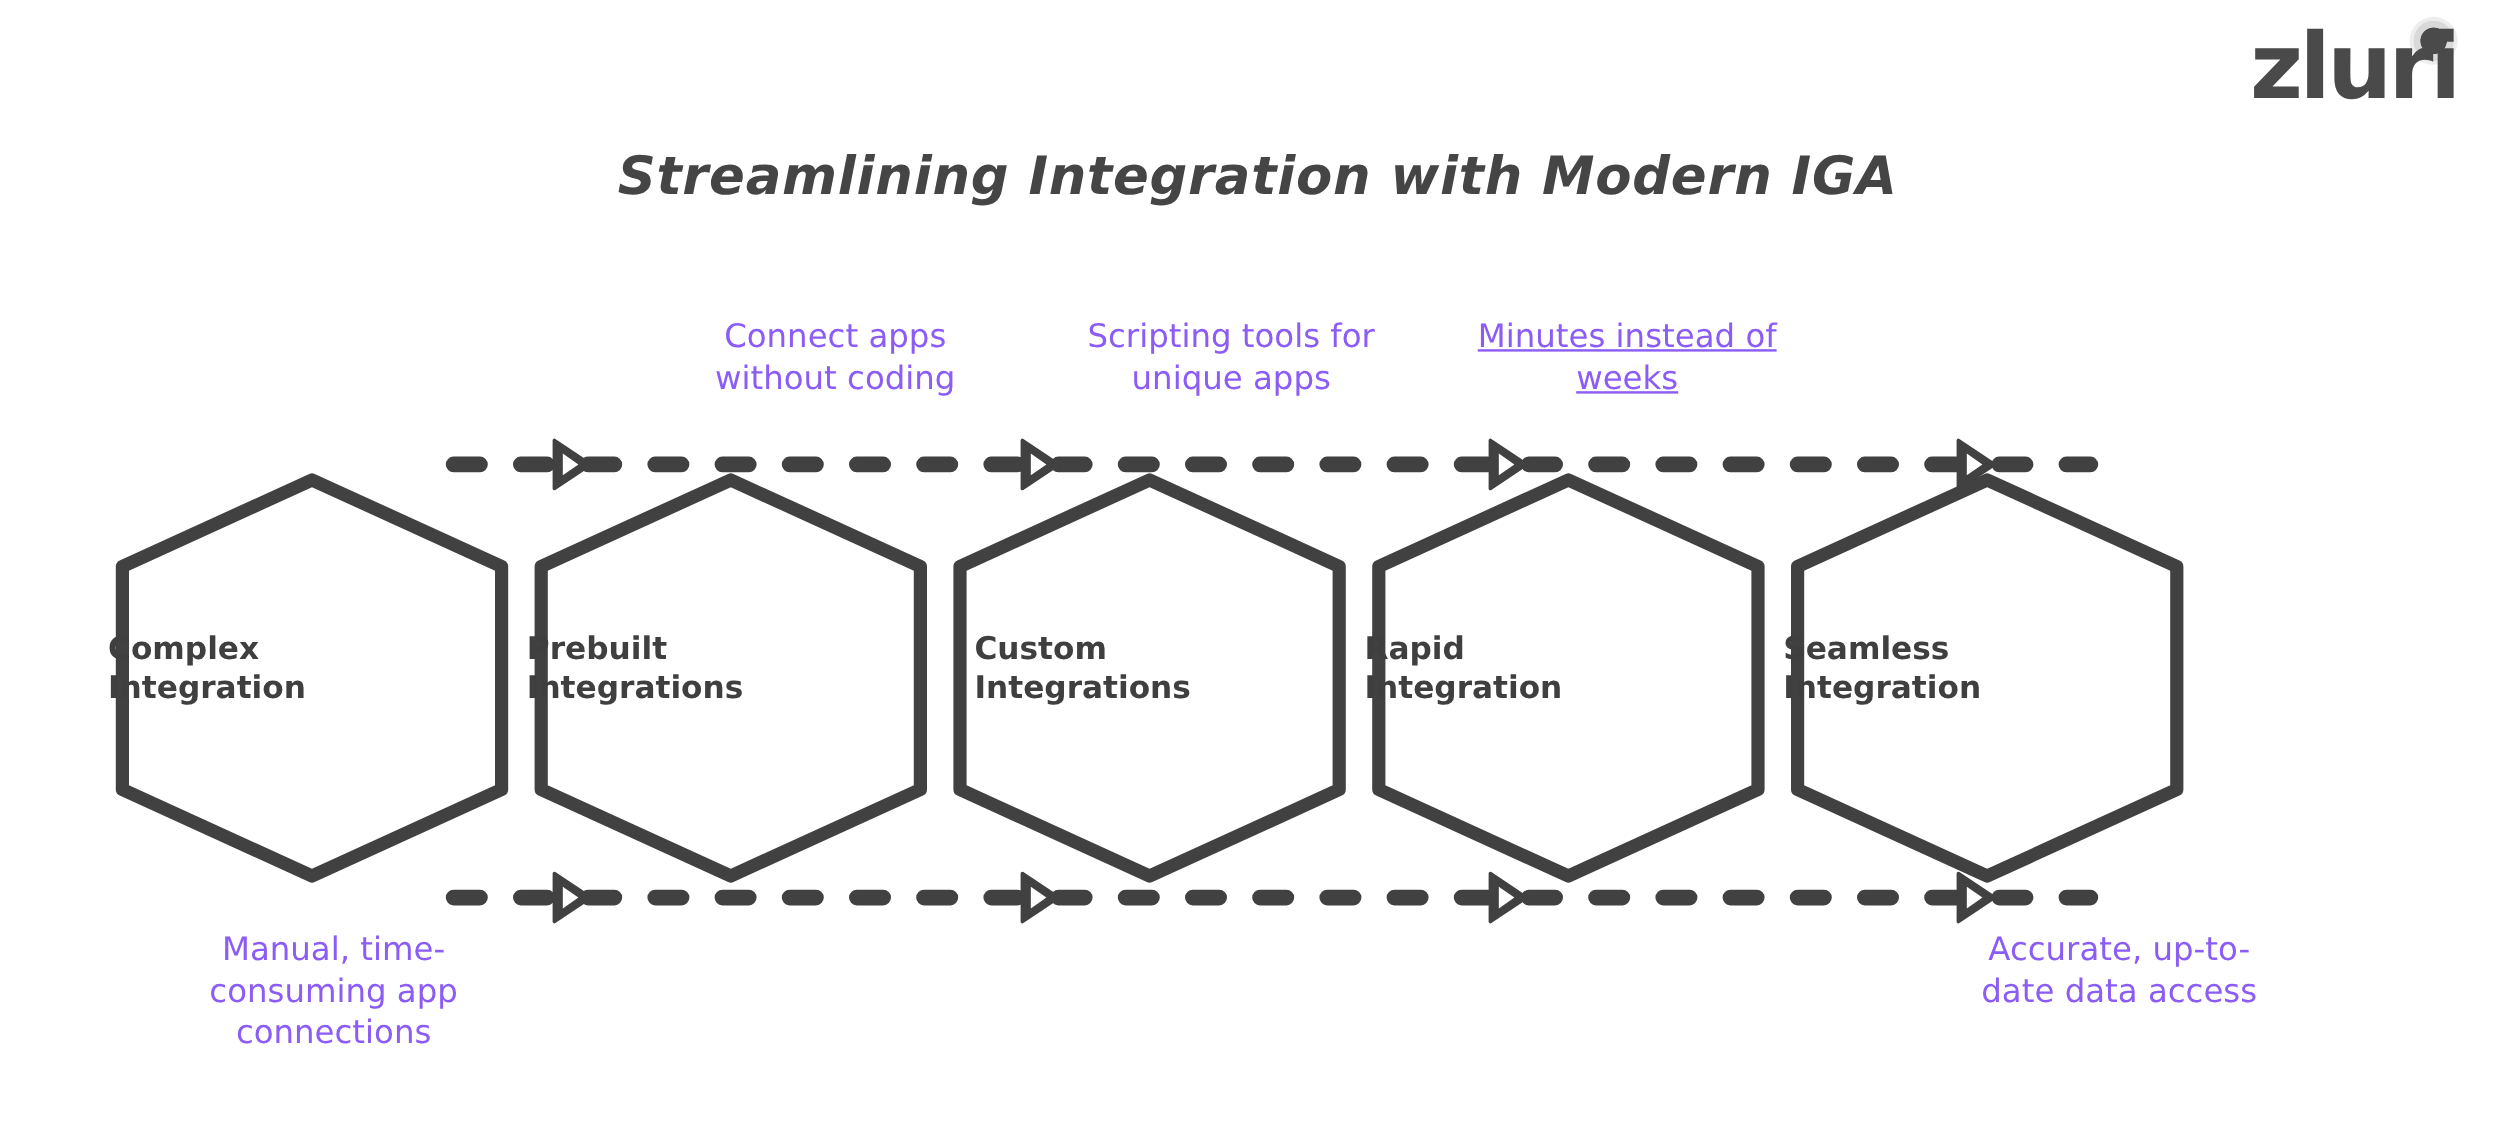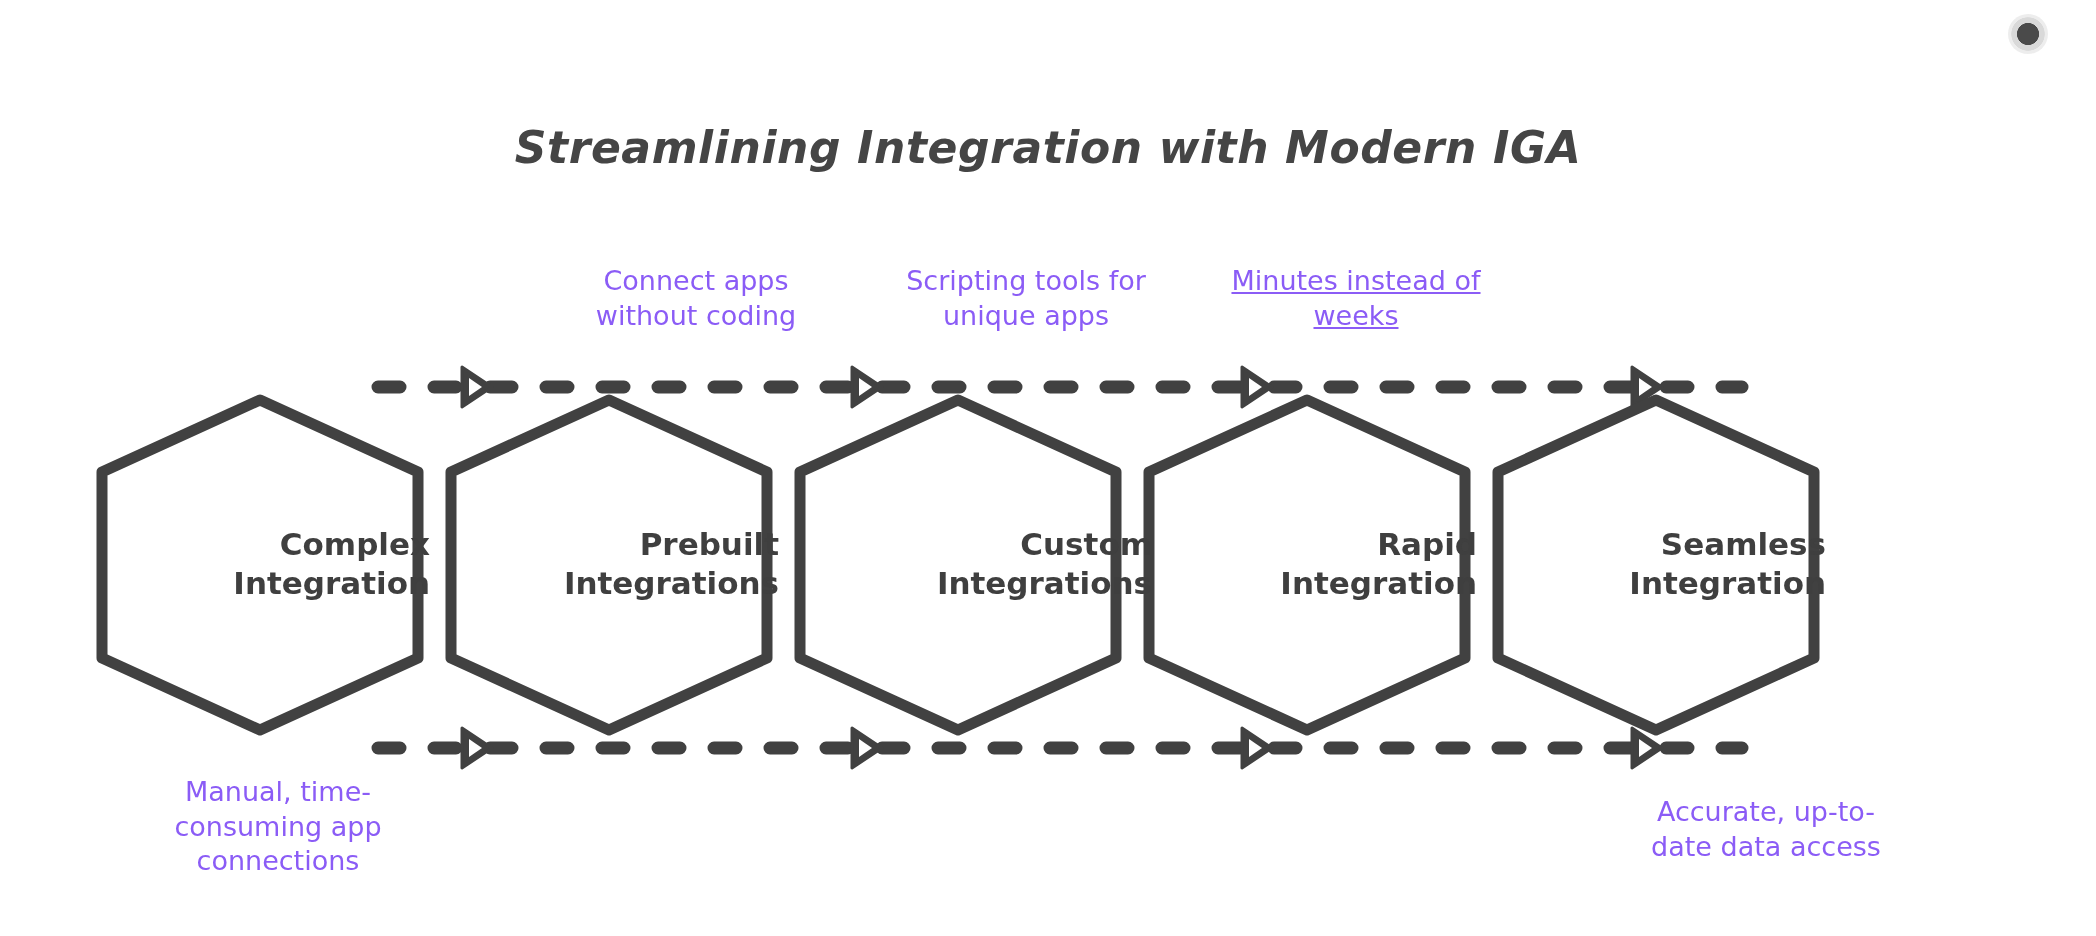--- a/index.html
+++ b/index.html
@@ -84,40 +84,41 @@
     color: #8b5cf6;
     white-space: pre-line;
   }
   .caption.top  { width: 300px; }
   .caption.bot  { width: 300px; }
 
   #caption-top-1 { left: 546px;  top: 264px; }
   #caption-top-2 { left: 876px;  top: 264px; }
   #caption-top-3 { left: 1206px; top: 264px; text-decoration: underline; }
   #caption-bot-1 { left: 128px;  top: 775px; }
-  #caption-bot-2 { left: 1616px; top: 775px; margin-top: 20px; }
+  #caption-bot-2 { left: 1616px; top: 775px; }
 
   
   .hex-label {
     position: absolute;
     width: 340px;
-    text-align: right;
+    text-align: left;
     font-family: "DejaVu Sans", sans-serif;
     font-weight: 700;
-    font-size: 31px;
+    font-size: 26px;
     line-height: 1.26;
     color: #3f3f3f;
     white-space: pre-line;
   }
 </style>
 </head>
 <body>
 
 <div id="brand-logo">
   <div class="logo-dot-ring"></div>
+  <div class="logo-wordmark">zluri</div>
 </div>
 
 <div id="page-title">Streamlining Integration with Modern IGA</div>
 
 <svg id="flow-canvas" viewBox="0 0 2096 936">
 
   <defs>
 
     <g id="arrowGlyph">
       <path d="M0,-20 L30,0 L0,20 Z" fill="#414141" stroke="#414141" stroke-width="3" stroke-linejoin="round"></path>

